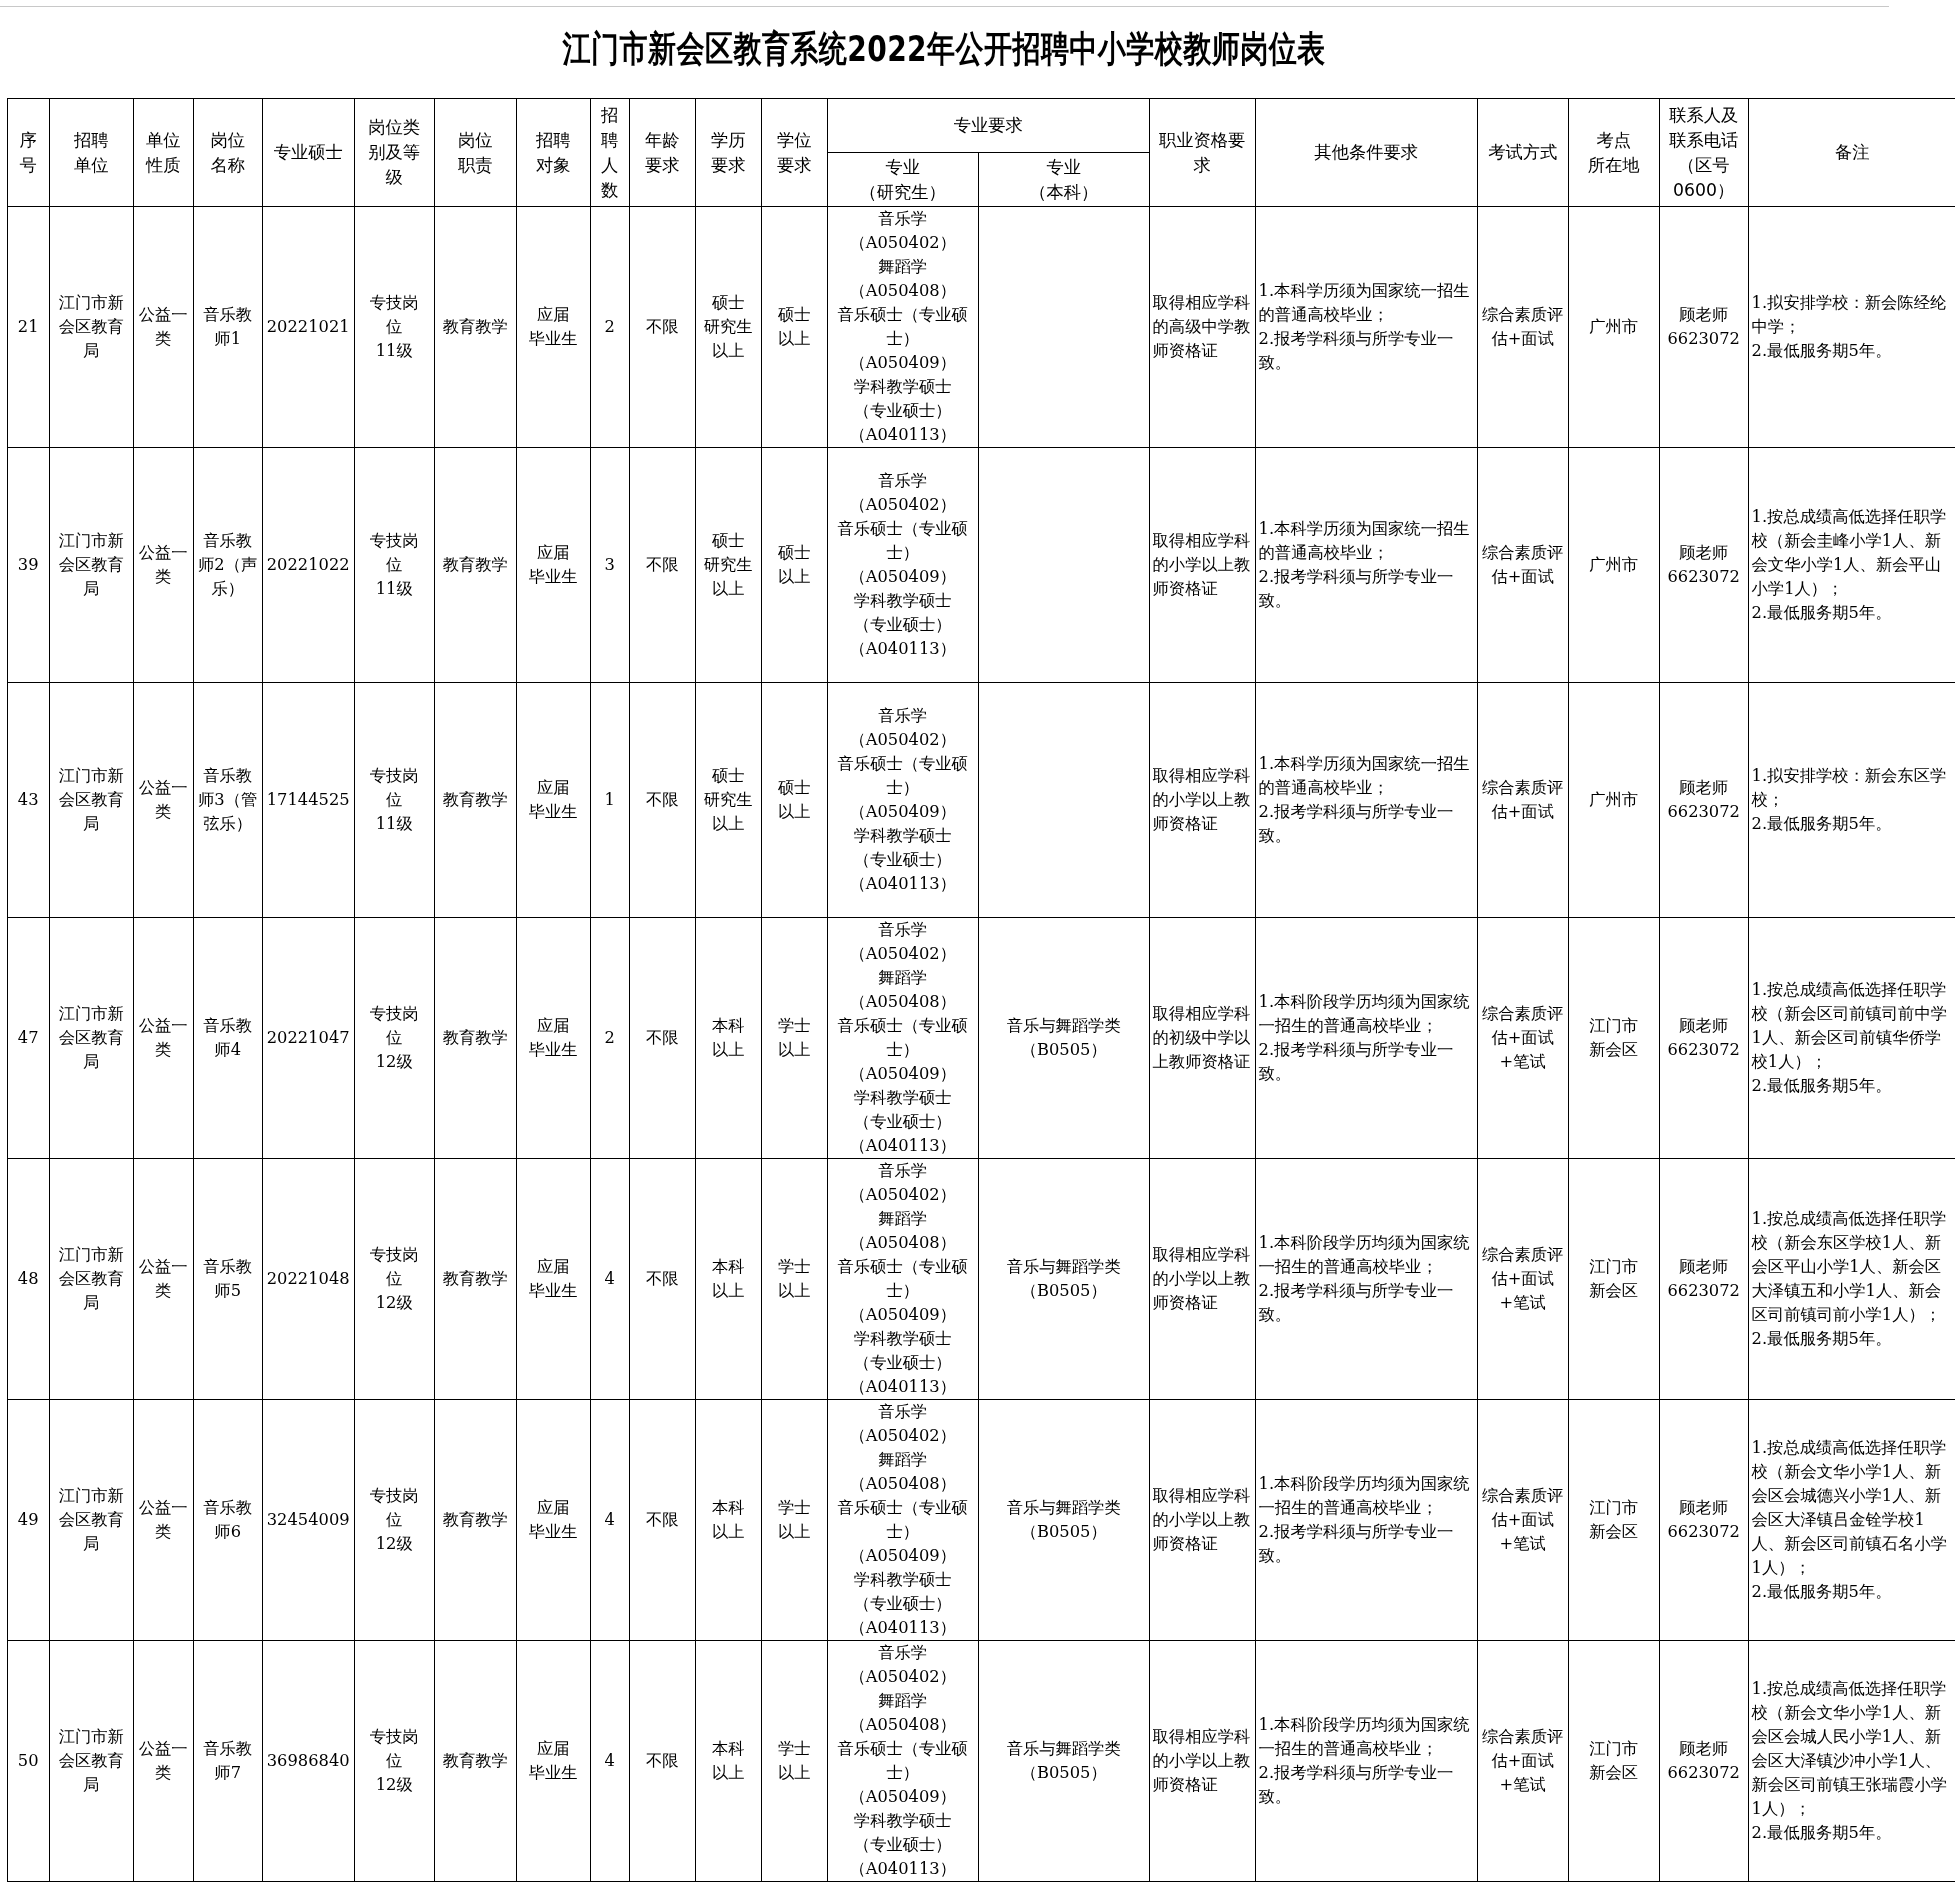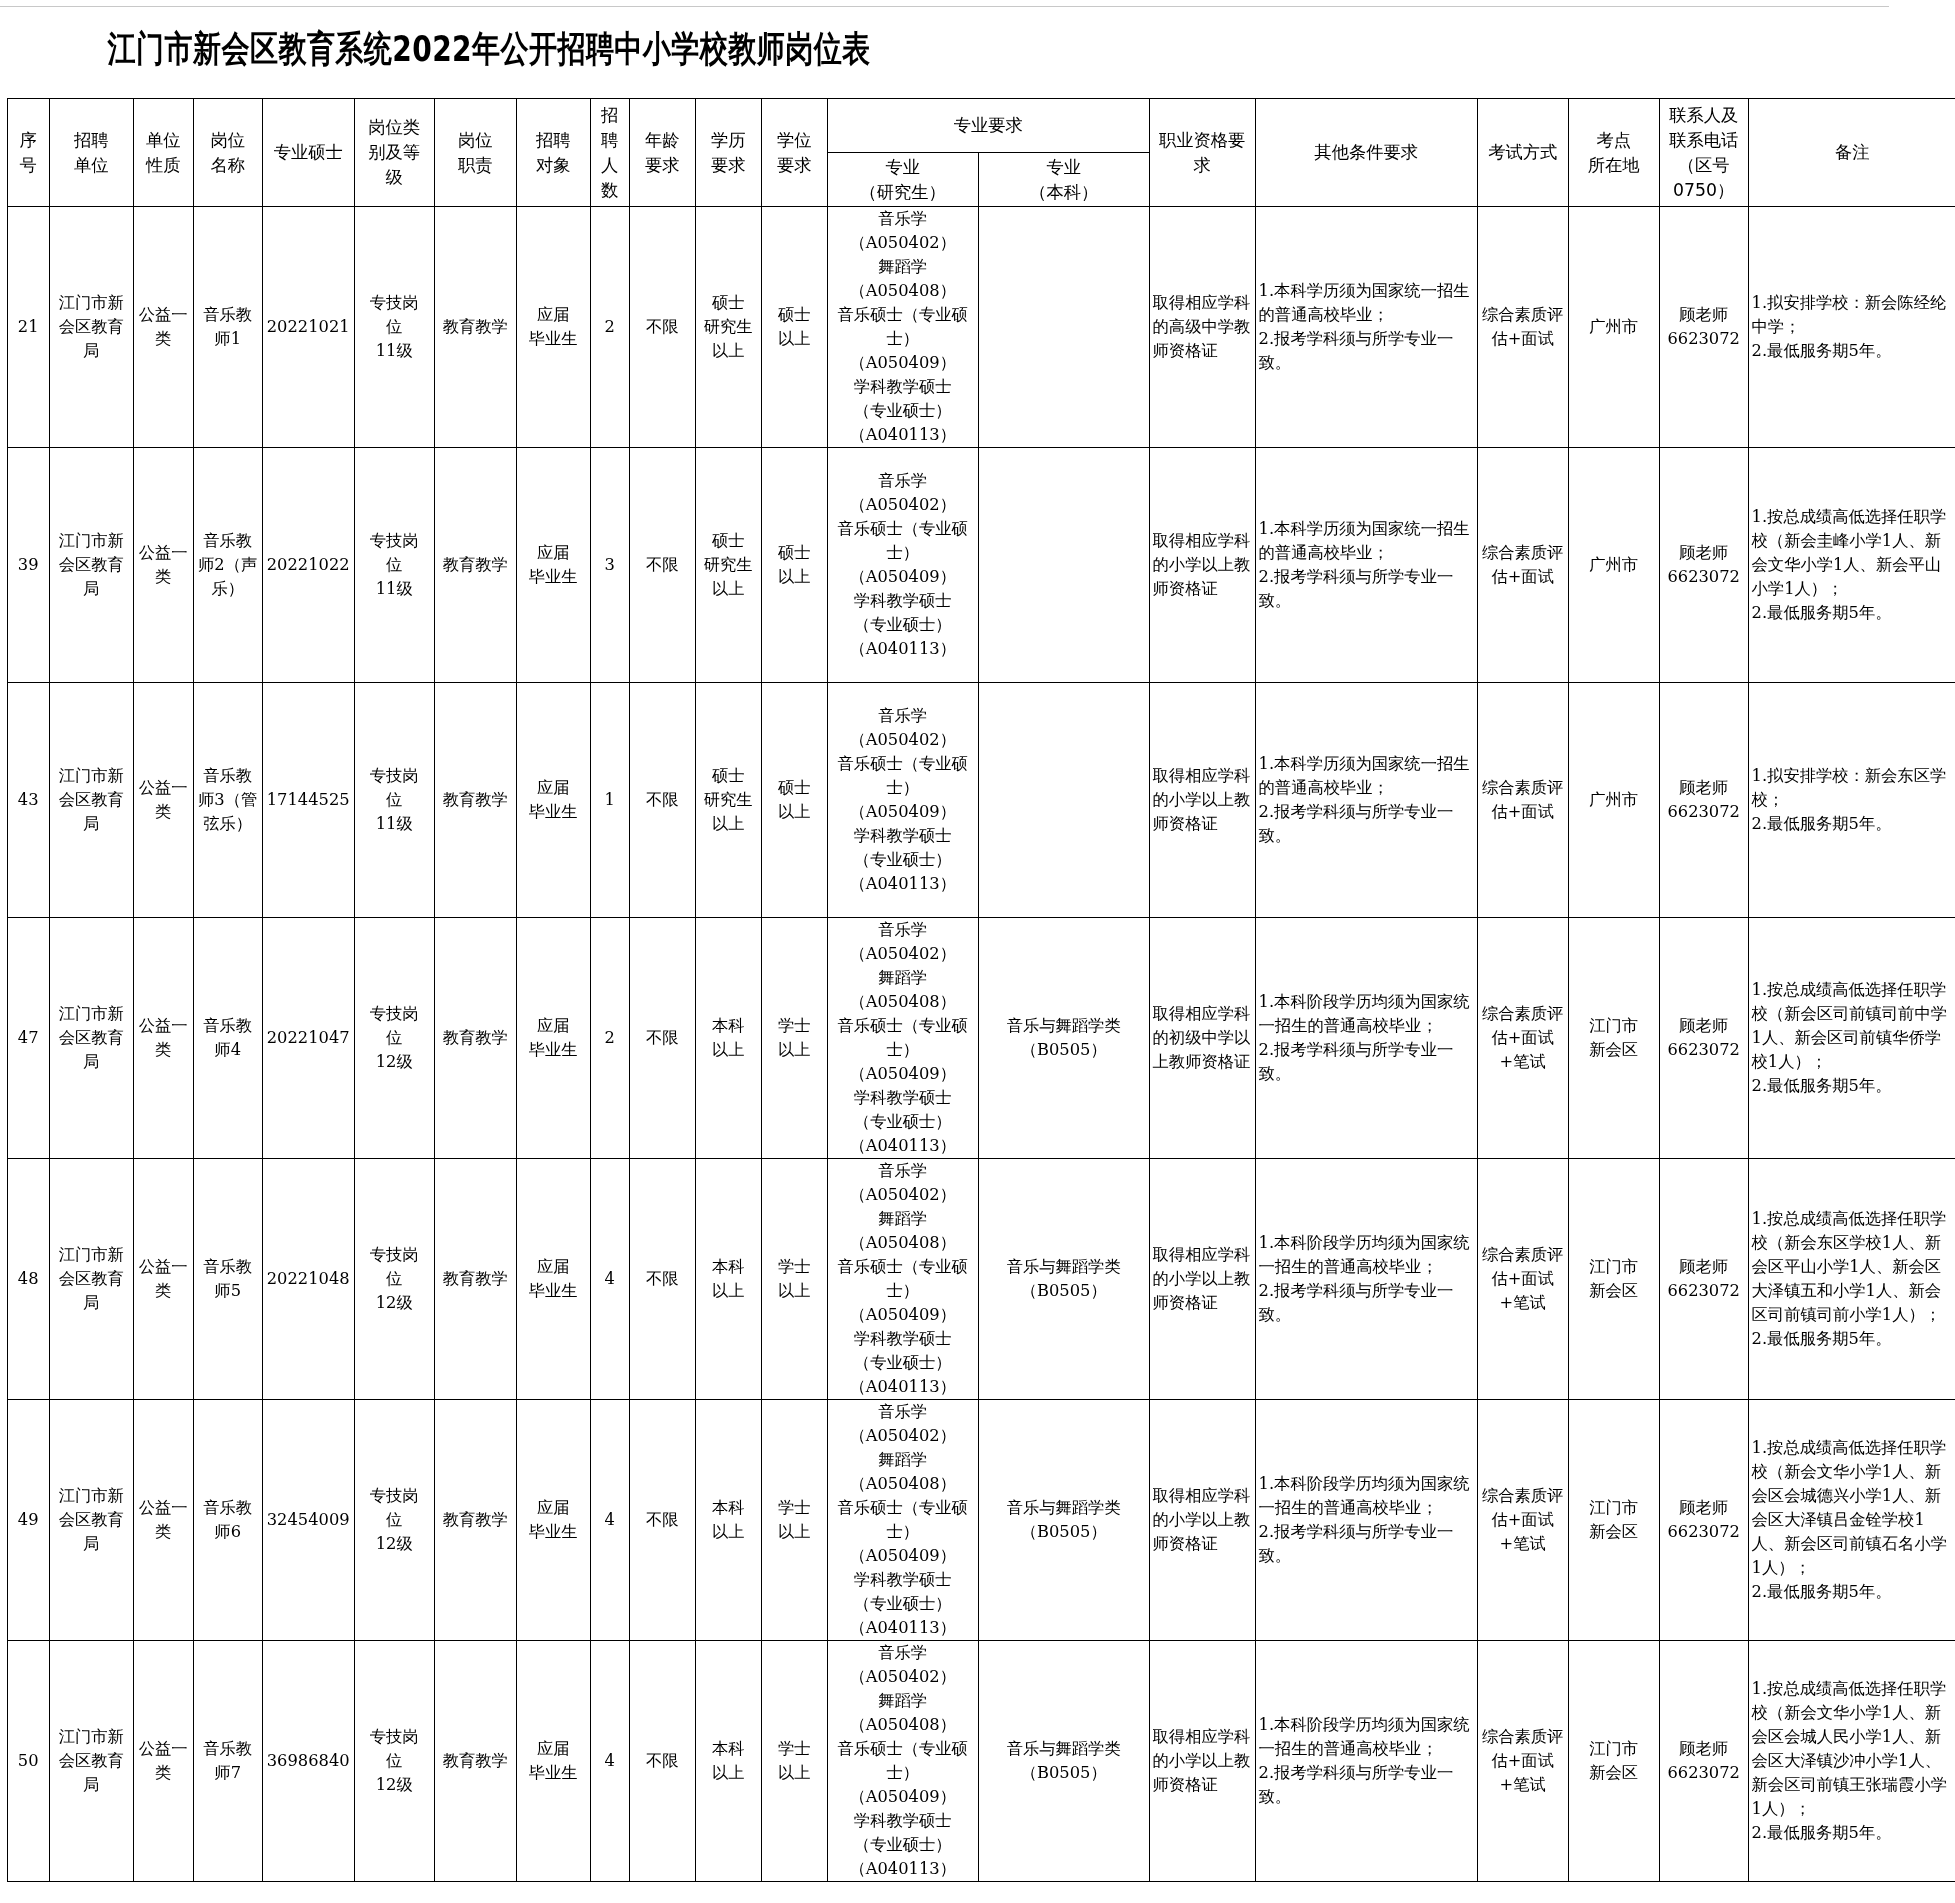--- a/index.html
+++ b/index.html
@@ -1,19 +1,19 @@
 <!DOCTYPE html>
 <html style="font-size:7.7px"><head>
 <meta charset="utf-8">
 <style>
   html, body { margin:0; padding:0; background:#ffffff; }
   body { width:1955px; height:1903px; position:relative; overflow:hidden;
          font-family:"DejaVu Serif","Liberation Serif",serif; color:#000; }
   .title-bar { position:absolute; left:0; top:0; width:1889px; height:98px;
-               display:flex; align-items:center; 
+               display:flex; align-items:center; justify-content:center;
                border-bottom:0; }
   .title-bar .topline { position:absolute; left:0; right:0; top:6.2px; height:1px; background:#c8c8c8; }
   .title { font-family:"DejaVu Sans","Liberation Sans",sans-serif; font-weight:bold;
            font-size:36px; letter-spacing:0.5px; transform:scaleX(0.78); white-space:nowrap; }
   table.grid { position:absolute; left:6.7px; top:98px; width:1946px;
                border-collapse:collapse; table-layout:fixed; }
   table.grid td, table.grid th { border:1px solid #000; padding:0 2.9px; text-align:center;
                vertical-align:middle; font-weight:normal; font-size:16.3px; line-height:24px;
                word-break:break-all; overflow:hidden; }
   table.grid th { font-family:"DejaVu Sans","Liberation Sans",sans-serif; font-size:17.3px; line-height:25px; }
@@ -83,21 +83,21 @@
       <th colspan="2">专业要求</th>
       <th rowspan="2" class="ml">职业资格要
 求</th>
       <th rowspan="2" class="ml">其他条件要求</th>
       <th rowspan="2" class="ml">考试方式</th>
       <th rowspan="2" class="ml">考点
 所在地</th>
       <th rowspan="2" class="ml">联系人及
 联系电话
 （区号
-0750）</th>
+0600）</th>
       <th rowspan="2" class="ml">备注</th>
     </tr>
     <tr class="hdr2">
       <th class="ml">专业
 （研究生）</th>
       <th class="ml">专业
 （本科）</th>
     </tr>
   </thead>
   <tbody>

